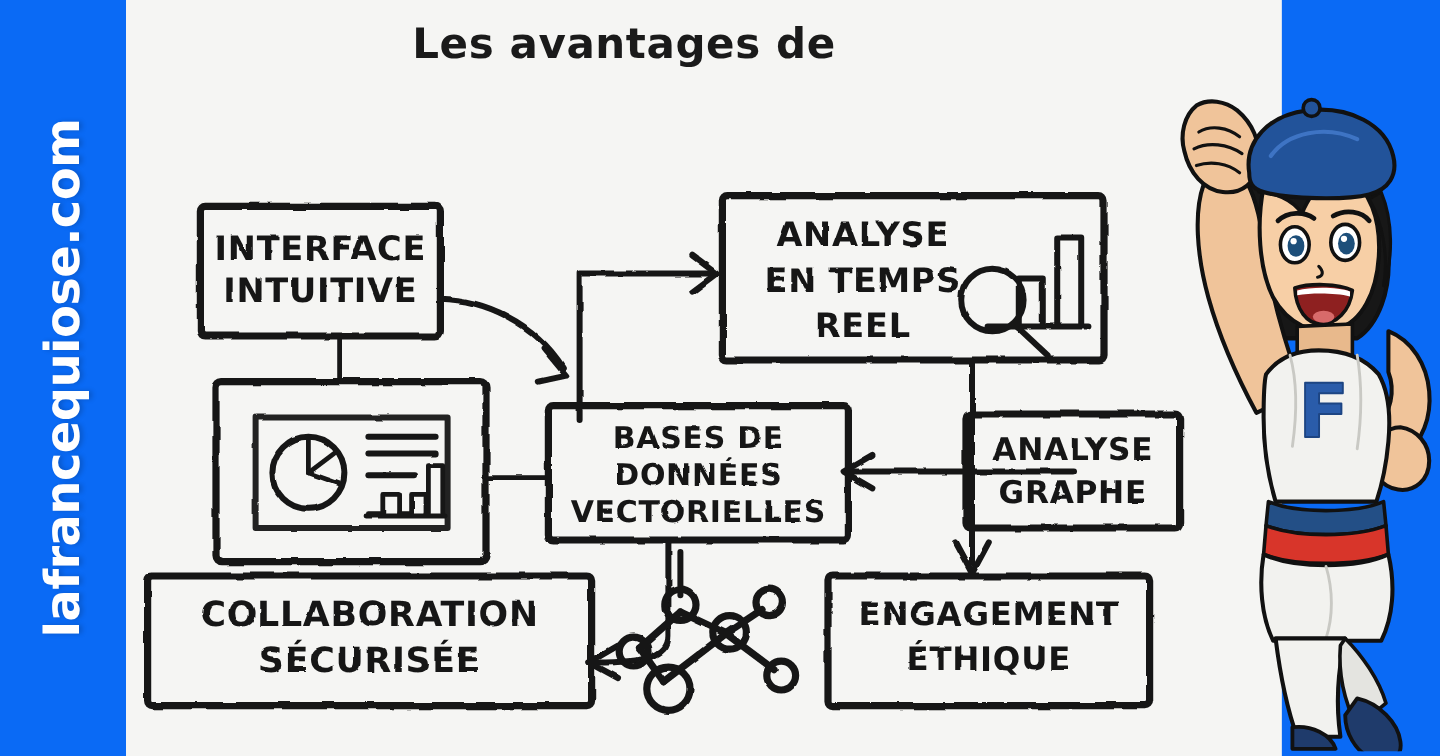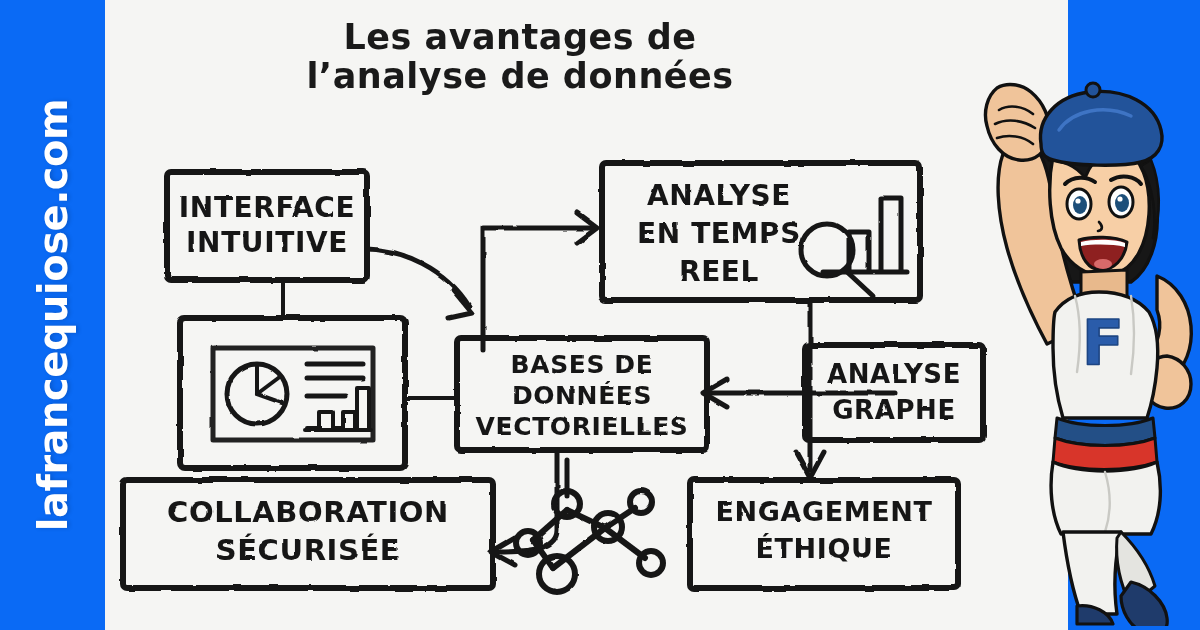--- a/index.html
+++ b/index.html
@@ -97,21 +97,20 @@
 <body>
 
 <div id="stage">
 
   <div id="rightpanel"></div>
 
   <div id="paper"></div>
 
   <div id="title">
     <span class="l">Les avantages de</span>
-    <span class="l">l’analyse de données</span>
   </div>
 
   <svg id="diagram" viewBox="0 0 963 630">
     <defs>
       <filter id="rough" x="-12%" y="-12%" width="124%" height="124%">
         <feTurbulence type="fractalNoise" baseFrequency="0.045" numOctaves="3" seed="7" result="n"></feTurbulence>
         <feDisplacementMap in="SourceGraphic" in2="n" scale="2.6" xChannelSelector="R" yChannelSelector="G"></feDisplacementMap>
       </filter>
       <filter id="rough2" x="-14%" y="-14%" width="128%" height="128%">
         <feTurbulence type="fractalNoise" baseFrequency="0.06" numOctaves="3" seed="19" result="n2"></feTurbulence>

